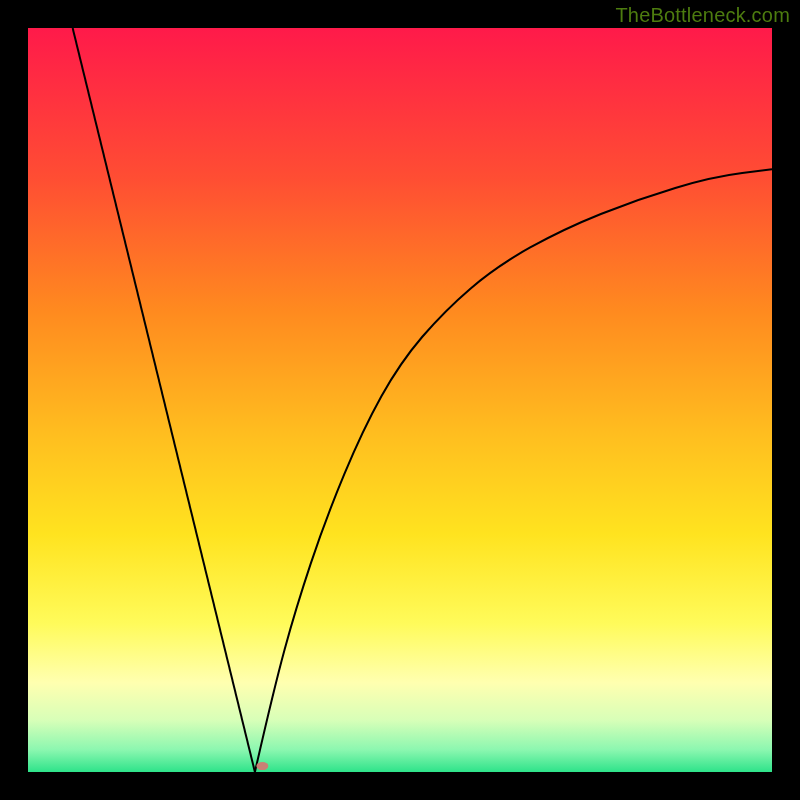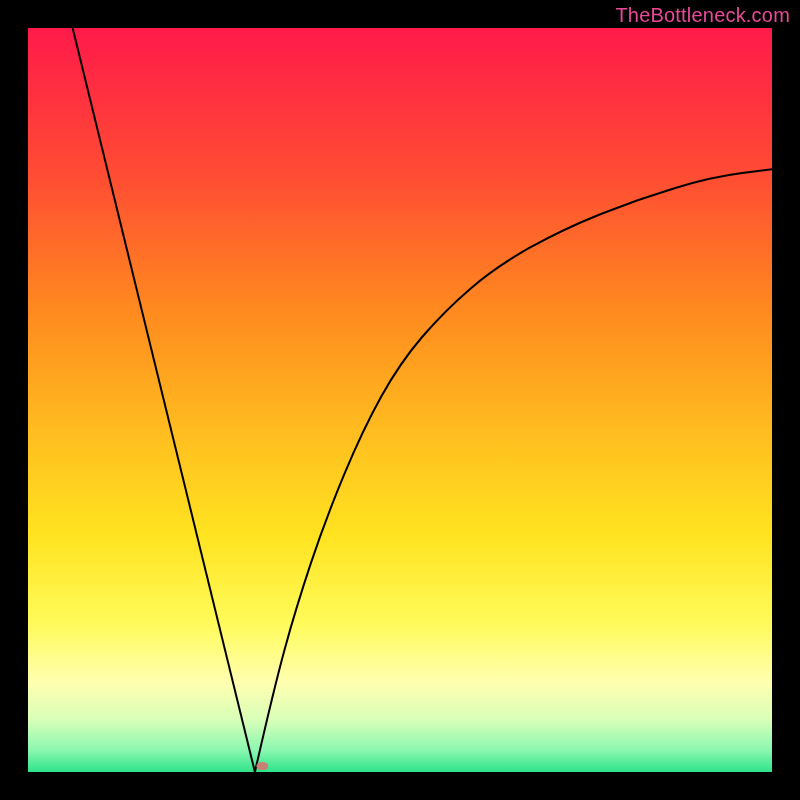--- a/index.html
+++ b/index.html
@@ -21,21 +21,21 @@
     left: 28px;
     top: 28px;
     width: 744px;
     height: 744px;
     overflow: hidden;
   }
   .watermark {
     position: absolute;
     top: 4px;
     right: 10px;
-    color: #ec4899;
+    color: #4d7c0f;
     font-size: 20px;
     font-weight: 500;
     letter-spacing: 0.2px;
     user-select: none;
   }
 </style>
 </head>
 <body>
 
 <div class="frame">

